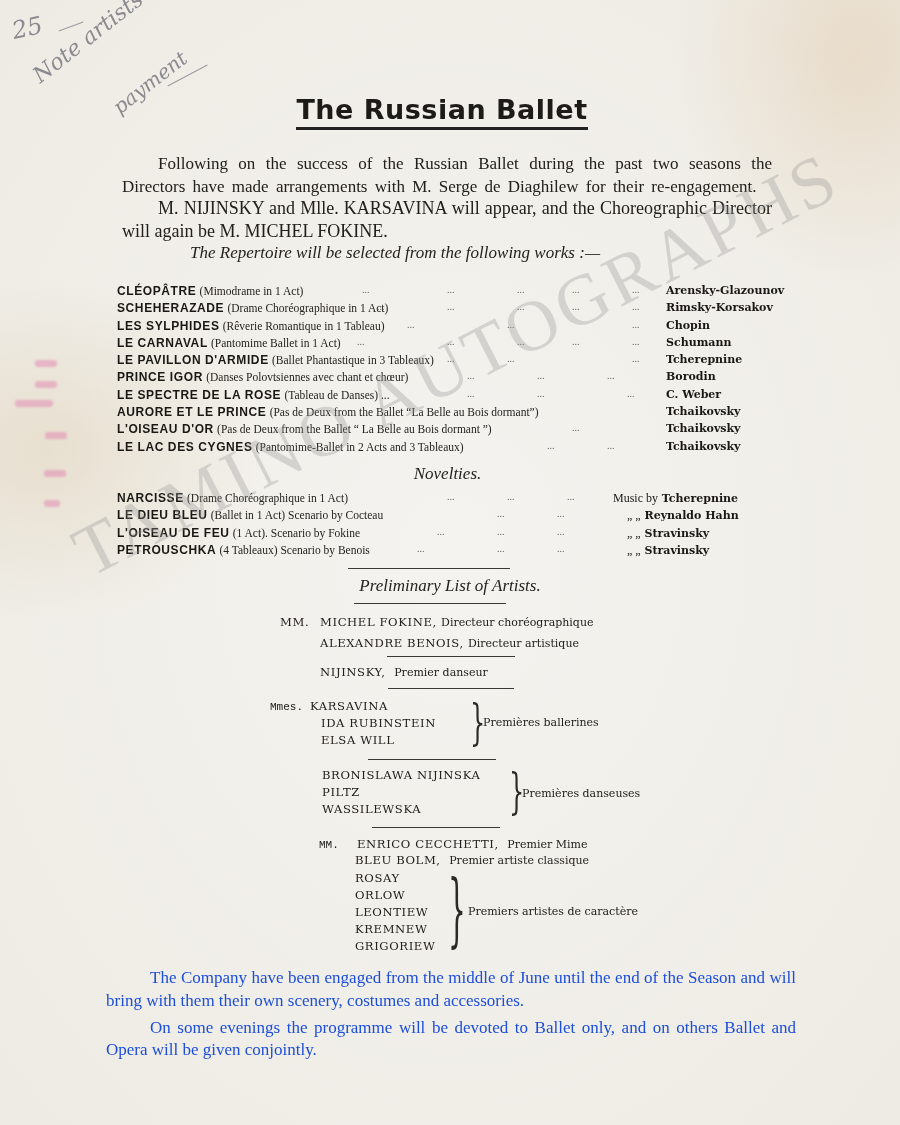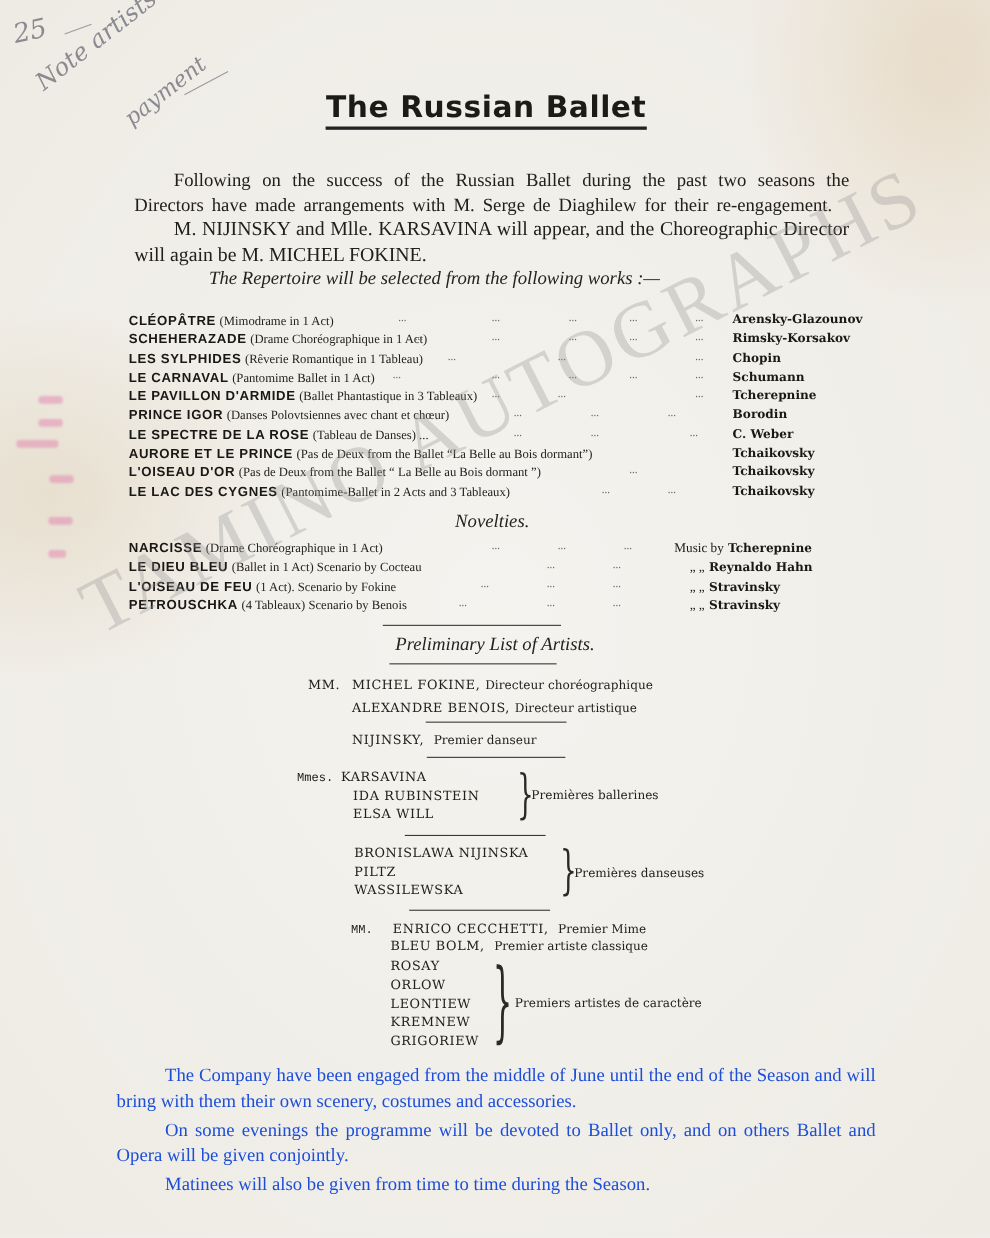--- a/index.html
+++ b/index.html
@@ -21,21 +21,21 @@
   .p-dash { left: 58px; top: 26px; width: 26px; border-top: 1.5px solid #9a9aa0; transform: rotate(-20deg); }
   .p-note1 { left: 28px; top: 68px; font-size: 22px; transform: rotate(-38deg); transform-origin: left top; white-space: nowrap; }
   .p-note2 { left: 108px; top: 100px; font-size: 20px; transform: rotate(-38deg); transform-origin: left top; white-space: nowrap; }
   .p-line { left: 165px; top: 75px; width: 45px; border-top: 1.5px solid #9a9aa0; transform: rotate(-28deg); }
 
   
   .pink { left: 35px; width: 22px; height: 7px; background: rgba(225,120,170,0.45); border-radius: 3px; filter: blur(1px); }
 
   
   .title {
-    left: 0; width: 884px; top: 82px; text-align: center;
+    left: 0; width: 884px; top: 94px; text-align: center;
     font-family: "DejaVu Sans", sans-serif; font-weight: bold; font-size: 27px; letter-spacing: 0.5px;
     color: #1d1b18;
   }
   .title span { border-bottom: 3px solid #222; padding-bottom: 2px; }
 
   .para { left: 106px; width: 682px; font-size: 17px; line-height: 23px; text-align: justify; color: #22201c; }
   .para p { margin: 16px; text-indent: 36px; text-align-last: left; }
   .intro1 { top: 136px; word-spacing: 3px; }
   .intro2 { top: 181px; font-size: 18px; }
 
@@ -169,16 +169,15 @@
 <div class="abs art" style="left:355px;top:888px">ORLOW</div>
 <div class="abs art" style="left:355px;top:905px">LEONTIEW</div>
 <div class="abs art" style="left:355px;top:922px">KREMNEW</div>
 <div class="abs art" style="left:355px;top:939px">GRIGORIEW</div>
 <div class="abs brace" style="left:448px;top:869px;font-size:80px;line-height:82px;transform:scaleX(0.35)">}</div>
 <div class="abs art" style="left:468px;top:904px"><span class="role">Premiers artistes de caractère</span></div>
 
 <div class="abs closing">
   <p>The Company have been engaged from the middle of June until the end of the Season and will bring with them their own scenery, costumes and accessories.</p>
   <p>On some evenings the programme will be devoted to Ballet only, and on others Ballet and Opera will be given conjointly.</p>
-  <p>Matinees will also be given from time to time during the Season.</p>
 </div>
 
 <div class="abs wm">TAMINO AUTOGRAPHS</div>
 
 </body></html>

